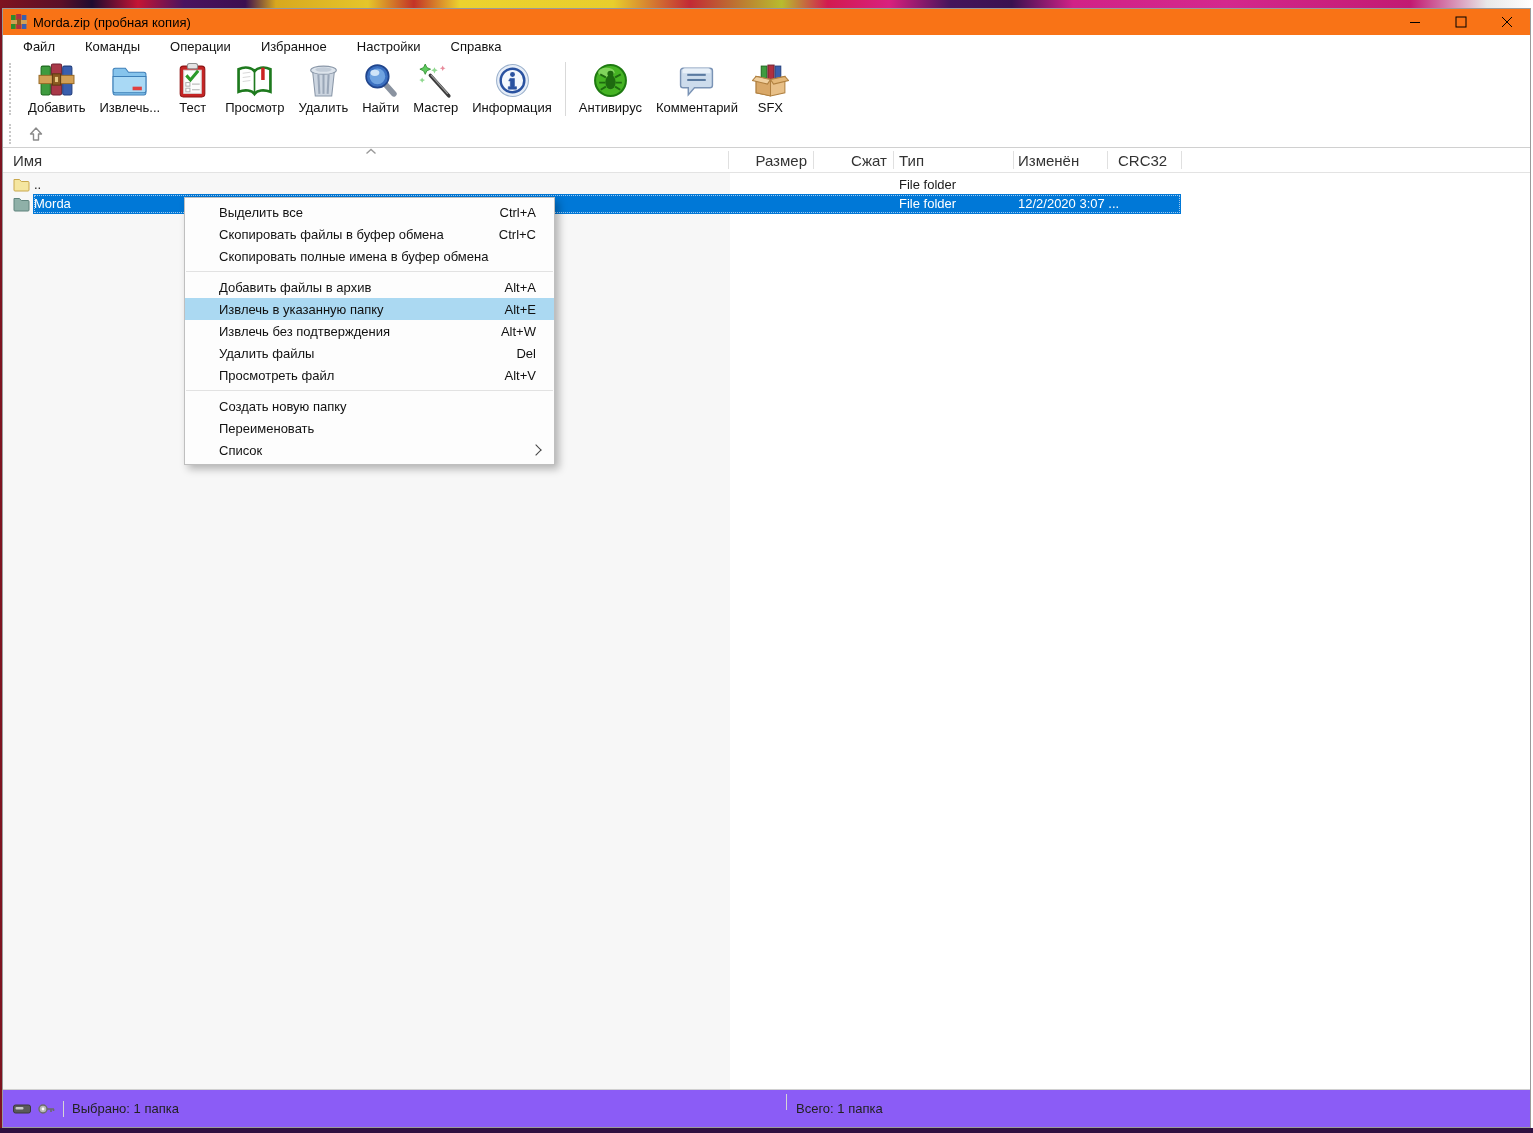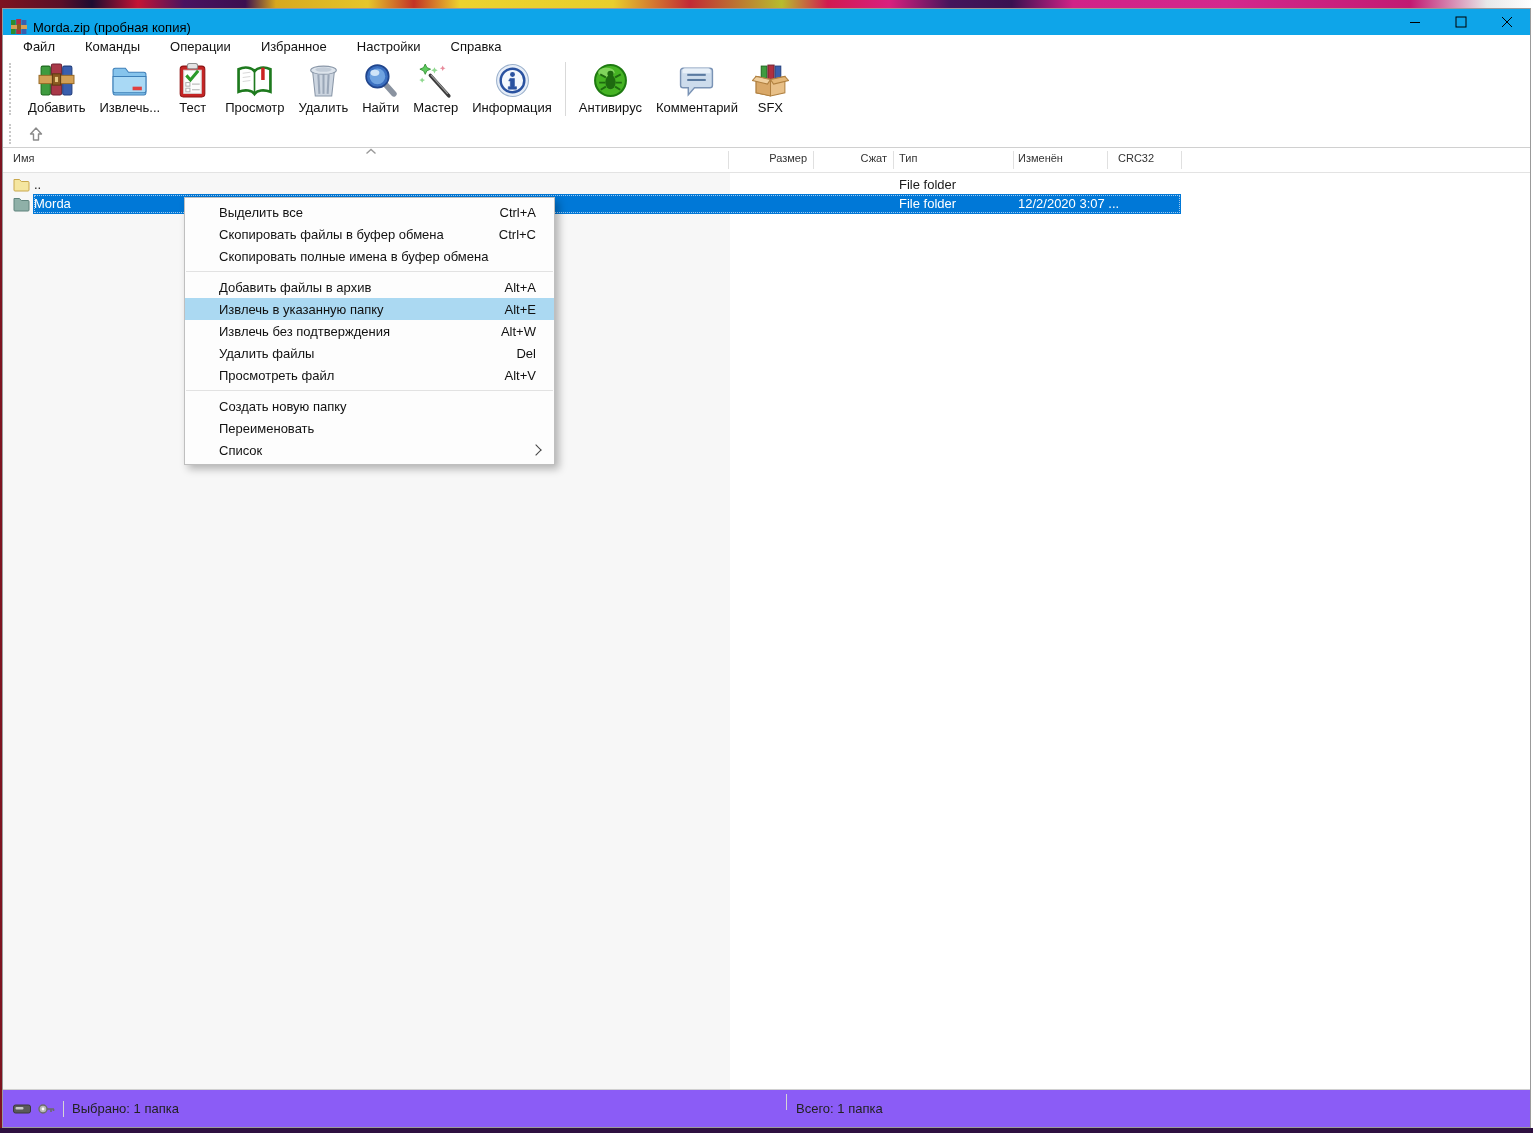--- a/index.html
+++ b/index.html
@@ -14,21 +14,21 @@
       #3a1150 66%,#d12287 70%,#d4288d 80%,#c21a72 92%,#e8e8e8 97%,#ffffff 100%);
   }
   .desktop::after{content:""; position:absolute; left:0; right:0; bottom:0; height:5px; background:#2e1040;}
 
   .window{
     position:absolute; top:8px; left:2px; width:1529px; height:1120px;
     background:#fff; border:1px solid #9a9a9a; display:flex; flex-direction:column; z-index:1;
   }
 
   
-  .titlebar{ height:26px; display:flex; align-items:flex-end; padding-left:8px; background:#0ea5e9; flex:0 0 auto;}
+  .titlebar{ height:26px; display:flex; align-items:center; padding-left:8px; background:#f97316; flex:0 0 auto;}
   .titlebar .app-icon{ width:16px; height:16px; margin-right:6px; flex:0 0 auto;}
   .titlebar .title{ font-size:13px; color:#000; flex:1 1 auto;}
   .win-controls{ display:flex; height:100%; }
   .win-btn{ width:46px; height:100%; display:flex; align-items:center; justify-content:center; }
 
   
   .menubar{ height:23px; display:flex; align-items:center; padding-left:10px; gap:10px; background:#fff; flex:0 0 auto;}
   .menu-item{ padding:3px 10px; font-size:13px; color:#111; }
 
   
@@ -38,21 +38,21 @@
   .tb-btn svg{ width:37px; height:37px; }
   .tb-btn .tb-label{ font-size:13px; color:#111; white-space:nowrap;}
   .tb-sep{ width:1px; background:#d9d9d9; height:54px; margin:2px 6px 0 6px;}
 
   
   .addressbar{ height:28px; display:flex; align-items:center; background:#fff; border-bottom:1px solid #d0d0d0; flex:0 0 auto; padding-left:4px;}
   .ab-grip{ width:6px; height:20px; border-left:2px dotted #c8c8c8; margin:0 8px 0 2px;}
   .up-btn{ width:26px; height:24px; display:flex; align-items:center; justify-content:center;}
 
   
-  .colheader{ height:25px; position:relative; background:#fff; border-bottom:1px solid #e3e3e3; flex:0 0 auto; font-size:11px; color:#333;}
+  .colheader{ height:25px; position:relative; background:#fff; border-bottom:1px solid #e3e3e3; flex:0 0 auto; font-size:15px; color:#333;}
   .colheader .hd{ position:absolute; top:4px; }
   .hd-right{ text-align:right; }
   .col-div{ position:absolute; top:3px; bottom:3px; width:1px; background:#e0e0e0;}
   .sort-arrow{ position:absolute; top:0px; left:362px; }
 
   
   .list{ flex:1 1 auto; position:relative; background:#fff; overflow:hidden;}
   .name-col-shade{ position:absolute; left:0; top:0; bottom:0; width:727px; background:#f7f7f7;}
   .row{ position:absolute; left:0; right:0; height:19px; font-size:13px;}
   .row .ficon{ position:absolute; left:10px; top:2px; }

